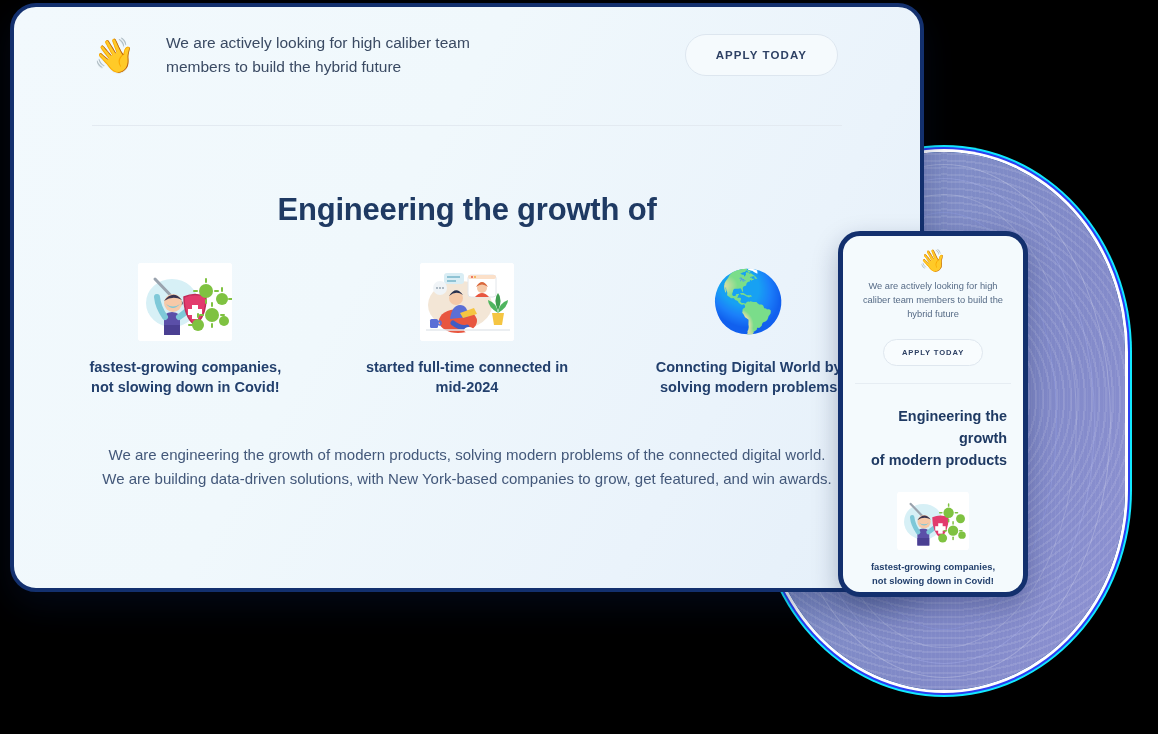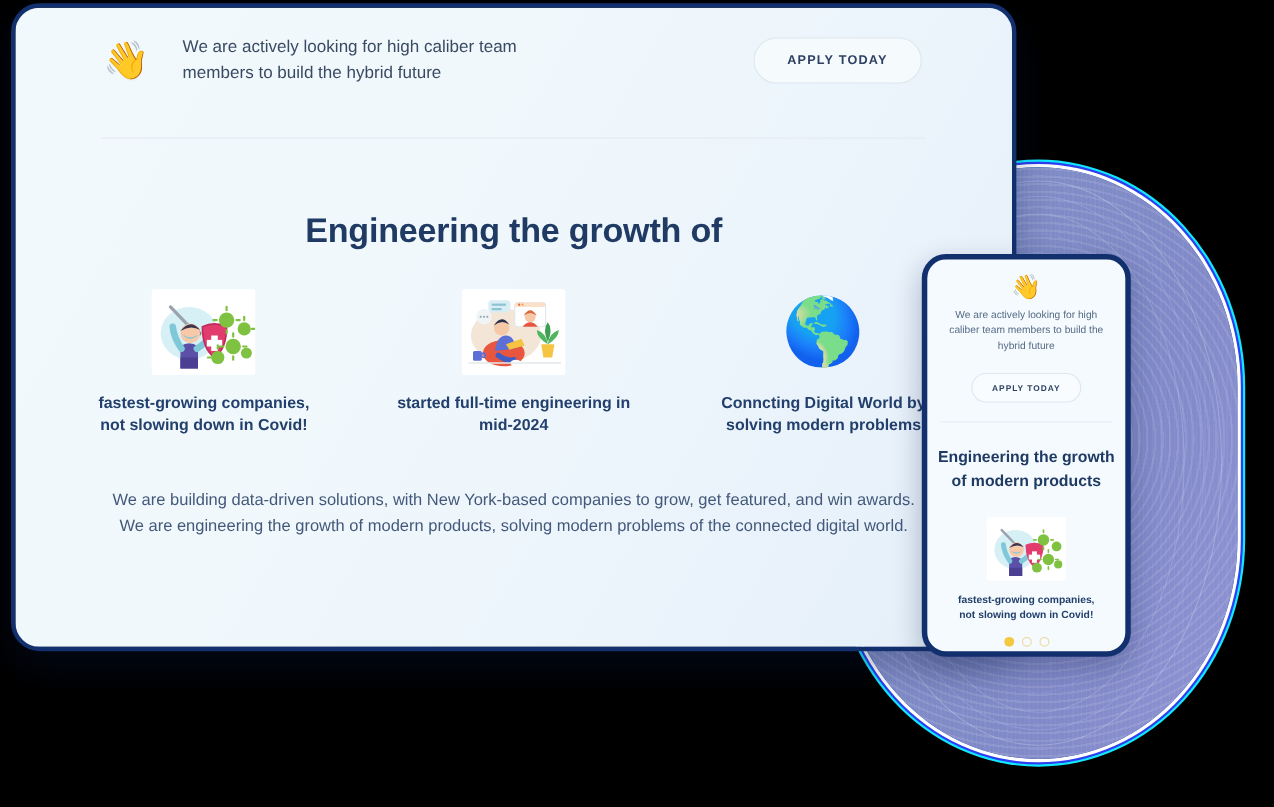--- a/index.html
+++ b/index.html
@@ -196,26 +196,26 @@
     font-weight:bold;
     letter-spacing:0.9px;
     cursor:pointer;
   }
   #phone-divider{
     height:1px;background:#e6edf3;
     margin:17px 12px 0 12px;
   }
   #phone-heading{
     margin-top:22px;
-    text-align:center;
+    text-align:right;
     color:#1f3a63;
     font-size:14.4px;
     font-weight:bold;
     line-height:1.52;
-    padding:0 3px;
+    padding:0 16px;
   }
   #phone-heading .l2{display:block;}
   #phone-art{
     width:72px;height:58px;
     margin:20px auto 10px auto;
     background:#fff;border-radius:3px;overflow:hidden;
   }
   #phone-feature-label{
     text-align:center;
     color:#23406d;
@@ -358,38 +358,38 @@
             <path d="M78 50 q10 -6 10 -13 q-9 3 -10 13z" fill="#4fb55f"></path>
             <path d="M72 50 h12 l-2 12 h-8z" fill="#f5c542"></path>
 
             <rect x="10" y="56" width="8" height="9" rx="1.5" fill="#5b6fd6"></rect>
             <rect x="18" y="58" width="3" height="4" rx="1.5" fill="none" stroke="#5b6fd6" stroke-width="1.5"></rect>
 
             <line x1="6" y1="67" x2="90" y2="67" stroke="#e4e8ec" stroke-width="1.4"></line>
           </svg>
         </div>
         <div class="feature-label">
-          <span>started full-time engineering in</span><br>
+          <span>started full-time connected in</span><br>
           <span>mid-2024</span>
         </div>
       </div>
 
       <div class="feature">
         <div class="feature-art art-globe">🌎</div>
         <div class="feature-label">
           <span>Conncting Digital World by</span><br>
           <span>solving modern problems</span>
         </div>
       </div>
 
     </div>
 
     <div id="desktop-paragraph">
+      <span>We are engineering the growth of modern products, solving modern problems of the connected digital world.</span>
       <span>We are building data-driven solutions, with New York-based companies to grow, get featured, and win awards.</span>
-      <span>We are engineering the growth of modern products, solving modern problems of the connected digital world.</span>
     </div>
 
   </div>
 </div>
 
 <div id="phone-mockup">
 
   <div id="phone-top">
     <div id="phone-wave">👋</div>
     <div id="phone-banner-text">We are actively looking for high caliber team members to build the hybrid future</div>

